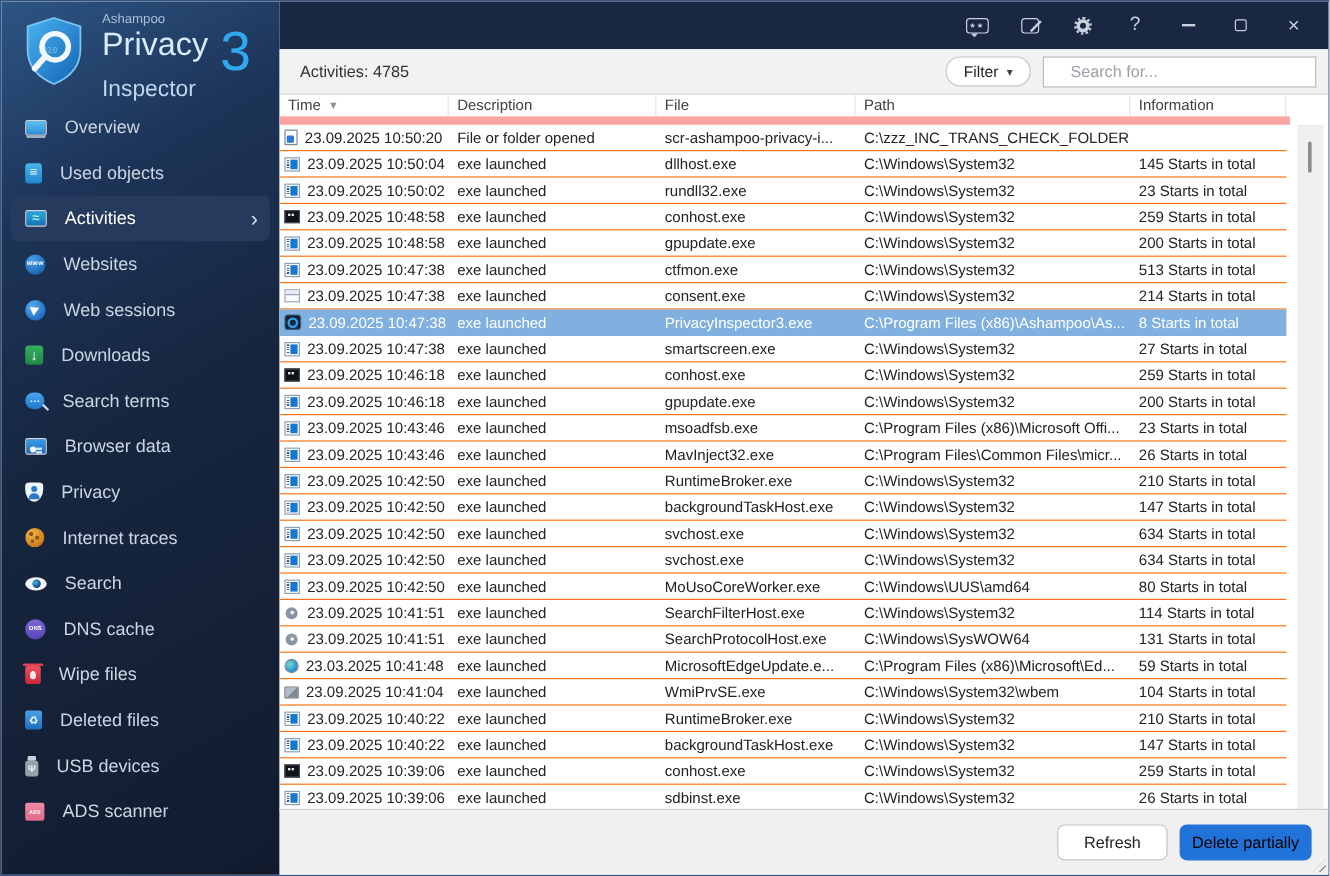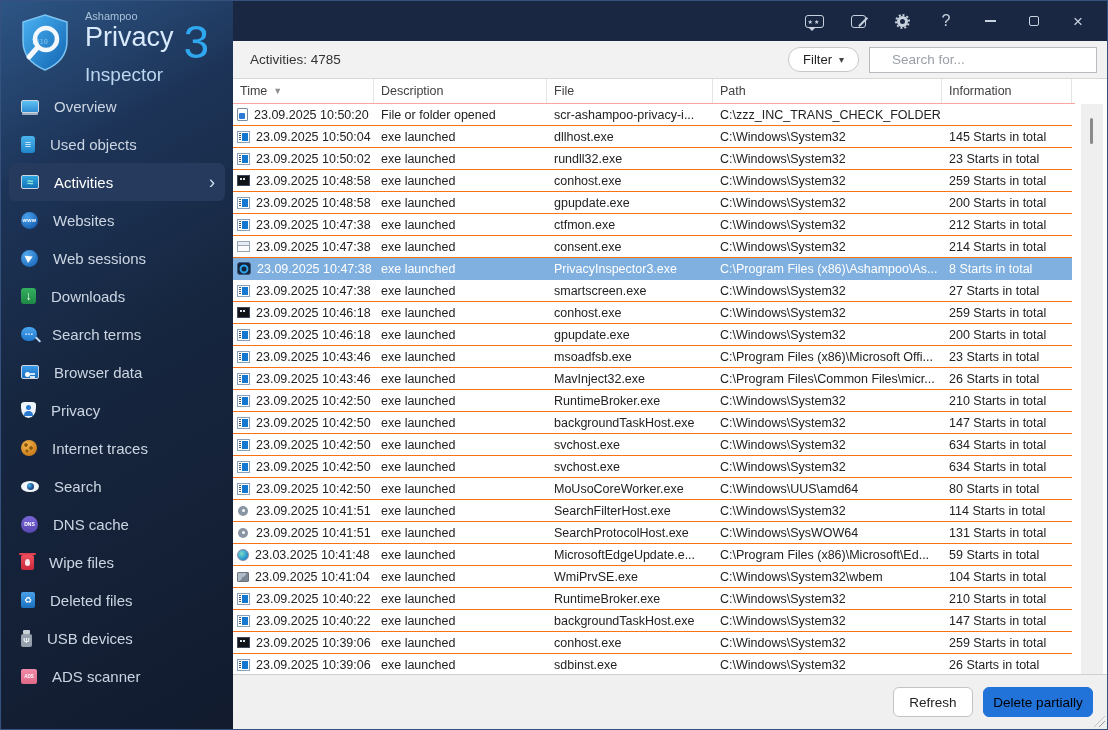--- a/index.html
+++ b/index.html
@@ -81,21 +81,21 @@
   .toolbar { position:absolute; left:232px; top:40px; right:0; height:38px; background:#f2f2f2; border-bottom:1px solid #d8d8d8; display:flex; align-items:center; }
   .activities-count { margin-left:17px; color:#333; font-size:13.5px; flex:none; }
   .toolbar-spacer { flex:1; }
   .filter-btn { height:25px; padding:0 14px; background:#fff; border:1px solid #c8c8c8; border-radius:12px; display:flex; align-items:center; gap:7px; font-size:13px; color:#222; cursor:pointer; flex:none; }
   .filter-caret { font-size:10px; color:#444; }
   .search-box { width:228px; height:26px; margin:0 10px 0 10px; border:1px solid #b8bcc0; background:#fff; padding:0 22px; font-size:13.5px; color:#333; font-family:inherit; flex:none; }
   .search-box::placeholder { color:#9aa0a8; }
 
   
   .table-area { position:absolute; left:232px; top:78px; right:0; height:597px; background:#fff; }
-  .thead { display:grid; grid-template-columns:141px 173px 166px 229px 130px; height:25px; border-bottom:1px solid #fca5a5; width:842px; }
+  .thead { display:grid; grid-template-columns:141px 173px 166px 229px 130px; height:25px; border-bottom:7px solid #fca5a5; width:842px; }
   .th { display:flex; align-items:center; padding-left:7px; font-size:12.5px; color:#404040; border-right:1px solid #e4e4e4; white-space:nowrap; overflow:hidden; cursor:pointer; }
   .th .sort { margin-left:6px; font-size:9px; color:#909090; }
   .tbody { width:839px; }
   .tr { display:grid; grid-template-columns:141px 173px 166px 229px 130px; height:22px; border-bottom:1px solid #f97316; cursor:default; }
   .tr.selected { background:#7fb0e0; color:#fff; border-bottom-color:#7fb0e0; }
   .td { display:flex; align-items:center; padding-left:7px; font-size:12.5px; white-space:nowrap; overflow:hidden; }
   .td-time { padding-left:4px; gap:6px; }
 
   
   .ri { width:13px; height:12px; flex:none; position:relative; display:inline-block; }
@@ -116,21 +116,21 @@
   .ri-edge-globe { width:12px; height:12px; border-radius:50%; background:radial-gradient(circle at 35% 35%,#7cd8c8,#2a9ad0 60%,#1668a8); border:1px solid #88a; }
   .ri-wmi-audio { width:12px; height:10px; background:linear-gradient(135deg,#b2bcc8 50%,#7e8894 50%); border:1px solid #6a7480; border-radius:1px; }
 
   
   .vscroll { position:absolute; top:25px; bottom:2px; left:848px; width:22px; background:#efefef; }
   .vscroll-thumb { position:absolute; top:14px; left:9px; width:3px; height:26px; background:#8a8a8a; border-radius:2px; }
 
   
   .footer { position:absolute; left:232px; bottom:0; right:0; height:55px; background:#f0f0f0; border-top:1px solid #cfcfcf; display:flex; align-items:center; justify-content:flex-end; gap:10px; padding-right:14px; }
   .btn { height:30px; border-radius:6px; font-size:13.5px; font-family:inherit; cursor:pointer; }
-  .btn-refresh { width:80px; background:#fff; border:1px solid #c4c4c4; color:#222; }
+  .btn-refresh { width:92px; background:#fff; border:1px solid #c4c4c4; color:#222; }
   .btn-delete { width:110px; background:#2172d9; border:1px solid #2172d9; color:#000000; }
   .resize-grip { position:absolute; right:2px; bottom:2px; width:11px; height:11px; background:repeating-linear-gradient(135deg,transparent 0 3px,#9a9a9a 3px 4px); clip-path:polygon(100% 0,100% 100%,0 100%); }
 </style>
 </head>
 <body>
 
 <div class="window">
 
   <div class="sidebar">
     <div class="logo">
@@ -361,21 +361,21 @@
   </div>
 
   <div class="tr">
     <span class="td td-time">
             <span class="ri ri-exe-window"></span>
             <span class="cell-time">23.09.2025 10:47:38</span>
           </span>
     <span class="td cell-description">exe launched</span>
     <span class="td cell-file">ctfmon.exe</span>
     <span class="td cell-path">C:\Windows\System32</span>
-    <span class="td cell-information">212 Starts in total</span>
+    <span class="td cell-information">513 Starts in total</span>
   </div>
 
   <div class="tr">
     <span class="td td-time">
             <span class="ri ri-plain-window"></span>
             <span class="cell-time">23.09.2025 10:47:38</span>
           </span>
     <span class="td cell-description">exe launched</span>
     <span class="td cell-file">consent.exe</span>
     <span class="td cell-path">C:\Windows\System32</span>

